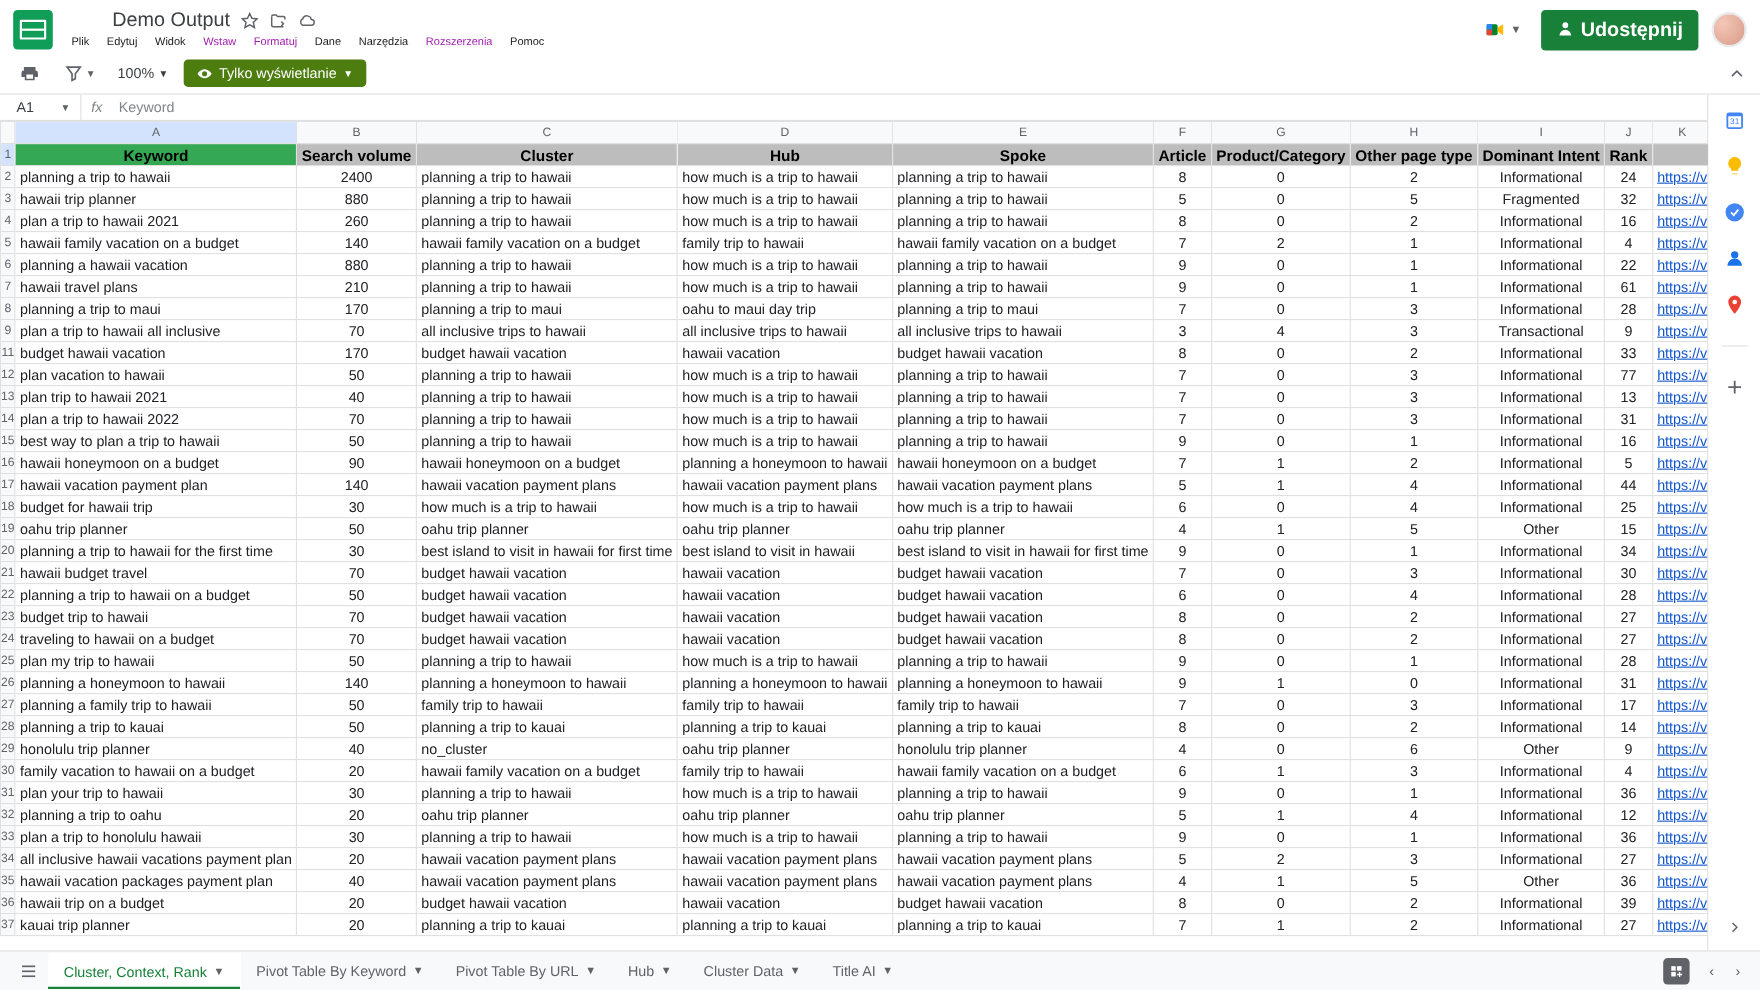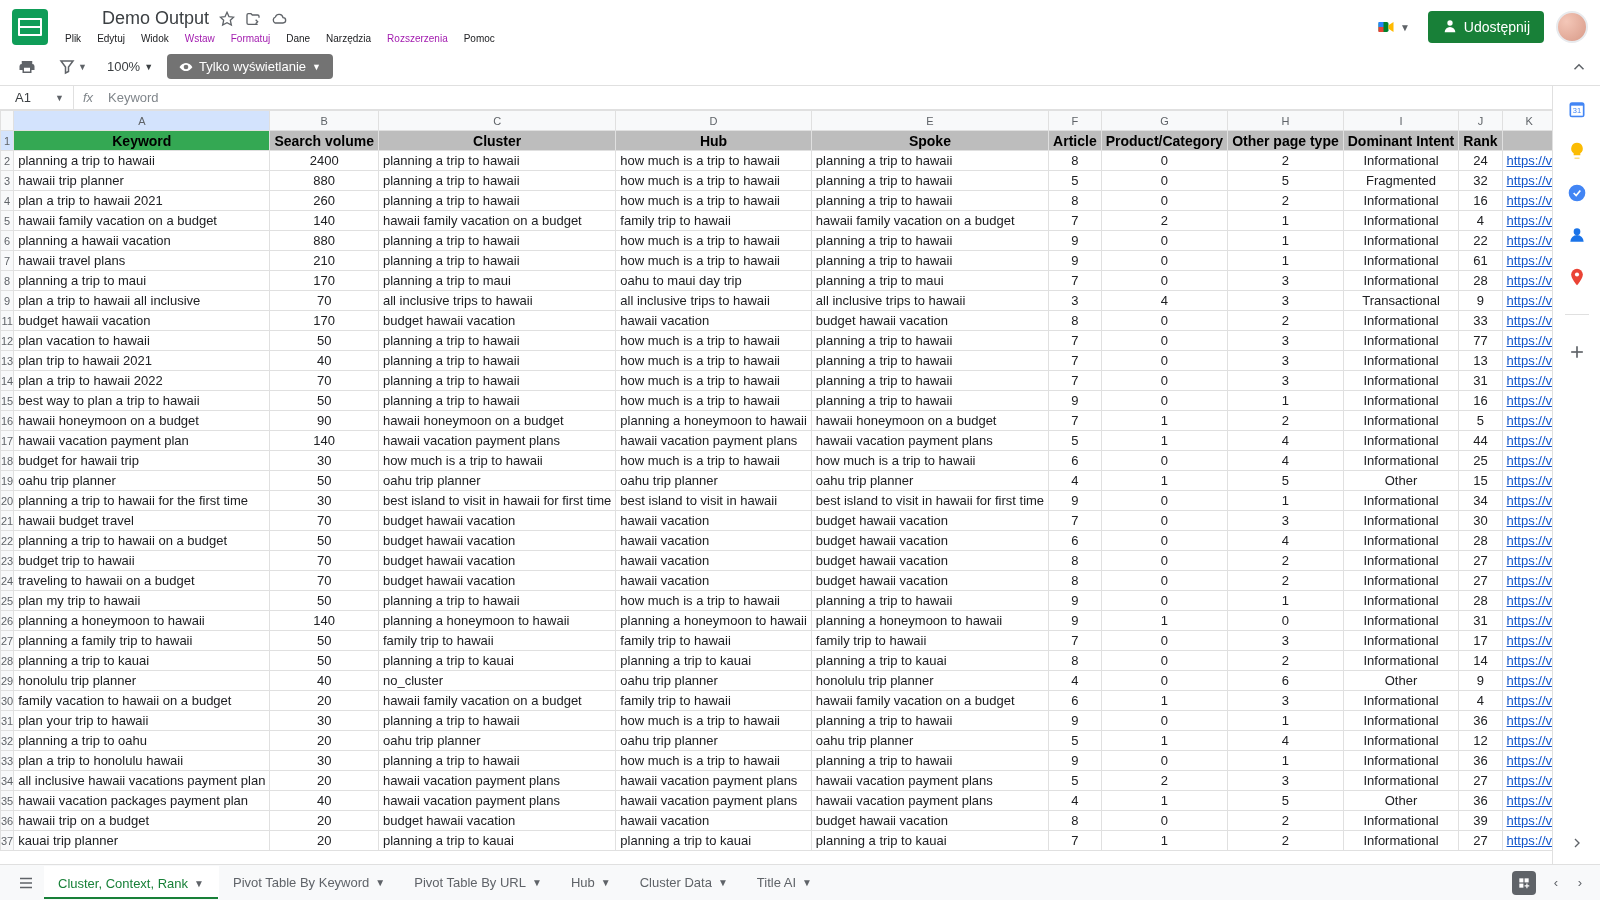--- a/index.html
+++ b/index.html
@@ -10,26 +10,26 @@
   .logo::after { content: ""; position: absolute; width: 20px; height: 2px; background: #fff; }
   .title-block { flex: 1; }
   .title-row { display: flex; align-items: center; gap: 10px; margin-left: 44px; }
   .doc-title { font-size: 18px; color: #3c4043; }
   .title-icon { width: 16px; height: 16px; color: #5f6368; display: inline-flex; align-items: center; }
   .menubar { display: flex; gap: 2px; font-size: 10px; color: #202124; padding-top: 2px; }
   .menubar span { padding: 2px 7px; border-radius: 4px; cursor: pointer; }
   .menubar .disabled { color: #a21caf; }
   .right-actions { display: flex; align-items: center; gap: 12px; }
   .meet-btn { display: flex; align-items: center; gap: 2px; padding: 4px 6px; border-radius: 4px; }
-  .share-btn { background: #188038; color: #fff; border-radius: 4px; padding: 8px 14px; font-size: 14px; font-weight: 400; display: flex; align-items: center; gap: 6px; cursor: pointer; }
+  .share-btn { background: #188038; color: #fff; border-radius: 4px; padding: 8px 14px; font-size: 18px; font-weight: 700; display: flex; align-items: center; gap: 6px; cursor: pointer; }
   .avatar { width: 32px; height: 32px; border-radius: 50%; background: radial-gradient(circle at 30% 30%, #f4c7b8, #d89a88); border: 2px solid #e8eaed; }
   .toolbar { display: flex; align-items: center; padding: 4px 12px; gap: 10px; border-bottom: 1px solid #e0e0e0; height: 38px; }
   .tb-btn { padding: 4px 6px; color: #5f6368; display: flex; align-items: center; cursor: pointer; border-radius: 4px; }
   .zoom { font-size: 13px; color: #3c4043; padding: 2px 4px; display: flex; align-items: center; gap: 4px; }
-  .view-only-btn { background: #737373; color: #fff; font-size: 13px; padding: 5px 12px; border-radius: 4px; display: flex; align-items: center; gap: 6px; cursor: pointer; }
+  .view-only-btn { background: #4d7c0f; color: #fff; font-size: 13px; padding: 5px 12px; border-radius: 4px; display: flex; align-items: center; gap: 6px; cursor: pointer; }
   .collapse-up { margin-left: auto; color: #5f6368; cursor: pointer; }
   .main-row { display: flex; height: calc(900px - 48px - 38px - 36px); }
   .sheet-area { flex: 1; overflow: hidden; display: flex; flex-direction: column; }
   .name-fx-row { display: flex; align-items: center; border-bottom: 1px solid #e0e0e0; height: 24px; }
   .name-box { width: 46px; text-align: center; font-size: 13px; color: #3c4043; }
   .name-dd { width: 28px; text-align: center; color: #5f6368; border-right: 1px solid #e0e0e0; height: 100%; display: flex; align-items: center; justify-content: center; }
   .fx-label { width: 28px; text-align: center; font-style: italic; color: #80868b; }
   .fx-input { flex: 1; padding: 2px 6px; font-size: 13px; color: #80868b; }
   .grid-wrap { flex: 1; overflow: auto; position: relative; }
   table.grid { border-collapse: collapse; table-layout: fixed; font-size: 13px; }

